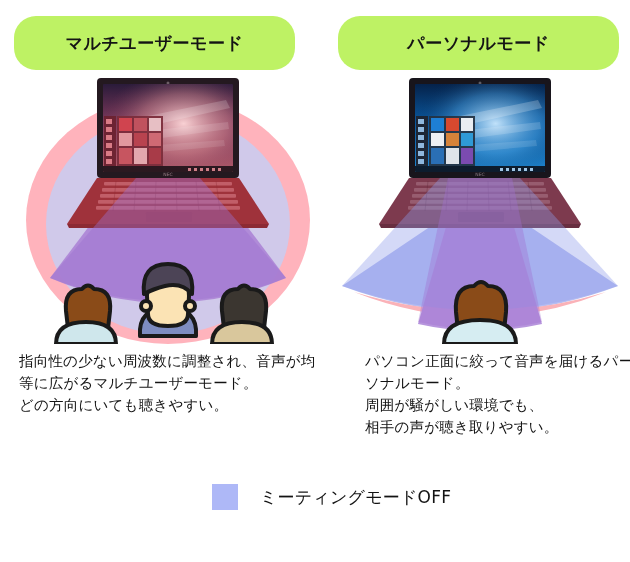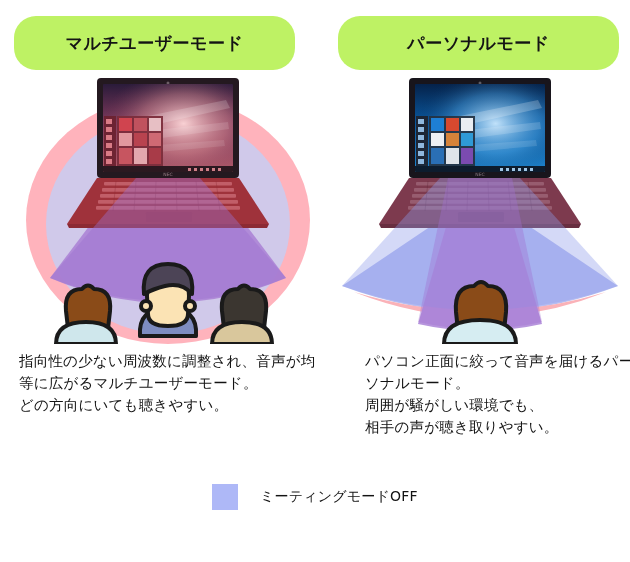--- a/index.html
+++ b/index.html
@@ -79,21 +79,21 @@
     height: 34px;
     padding-left: 212px;
   }
   .swatch {
     width: 26px;
     height: 26px;
     flex: 0 0 26px;
   }
   .legend-label {
     margin-left: 22px;
-    font-size: 14px;
+    font-size: 17px;
     color: #131313;
     letter-spacing: 0.2px;
   }
 </style>
 </head>
 <body>
 
 <div class="pill-row">
   <div class="pill pill-left">
     <span>マルチユーザーモード</span>

